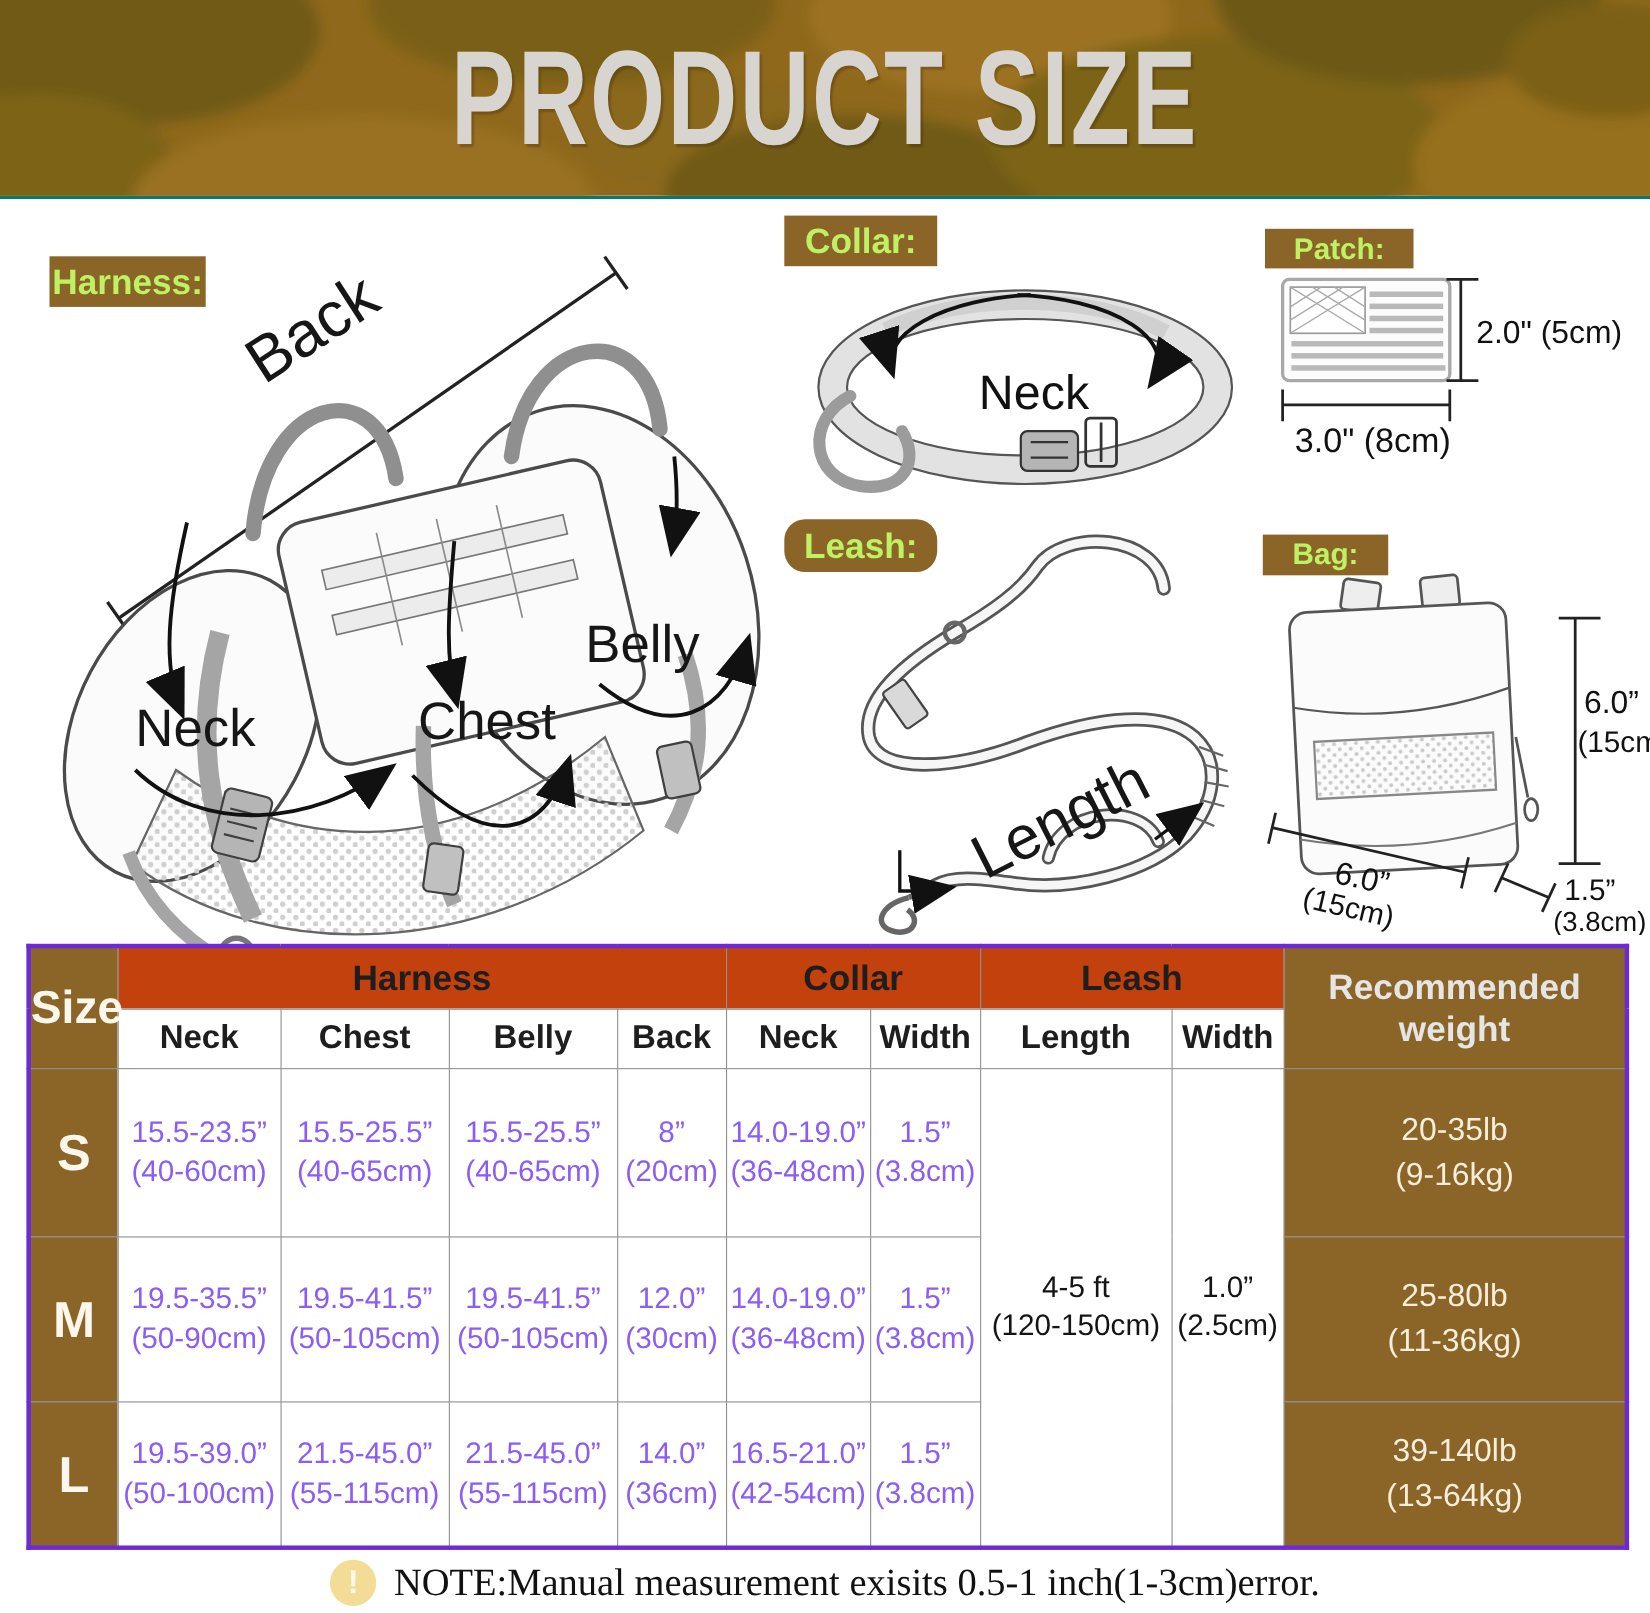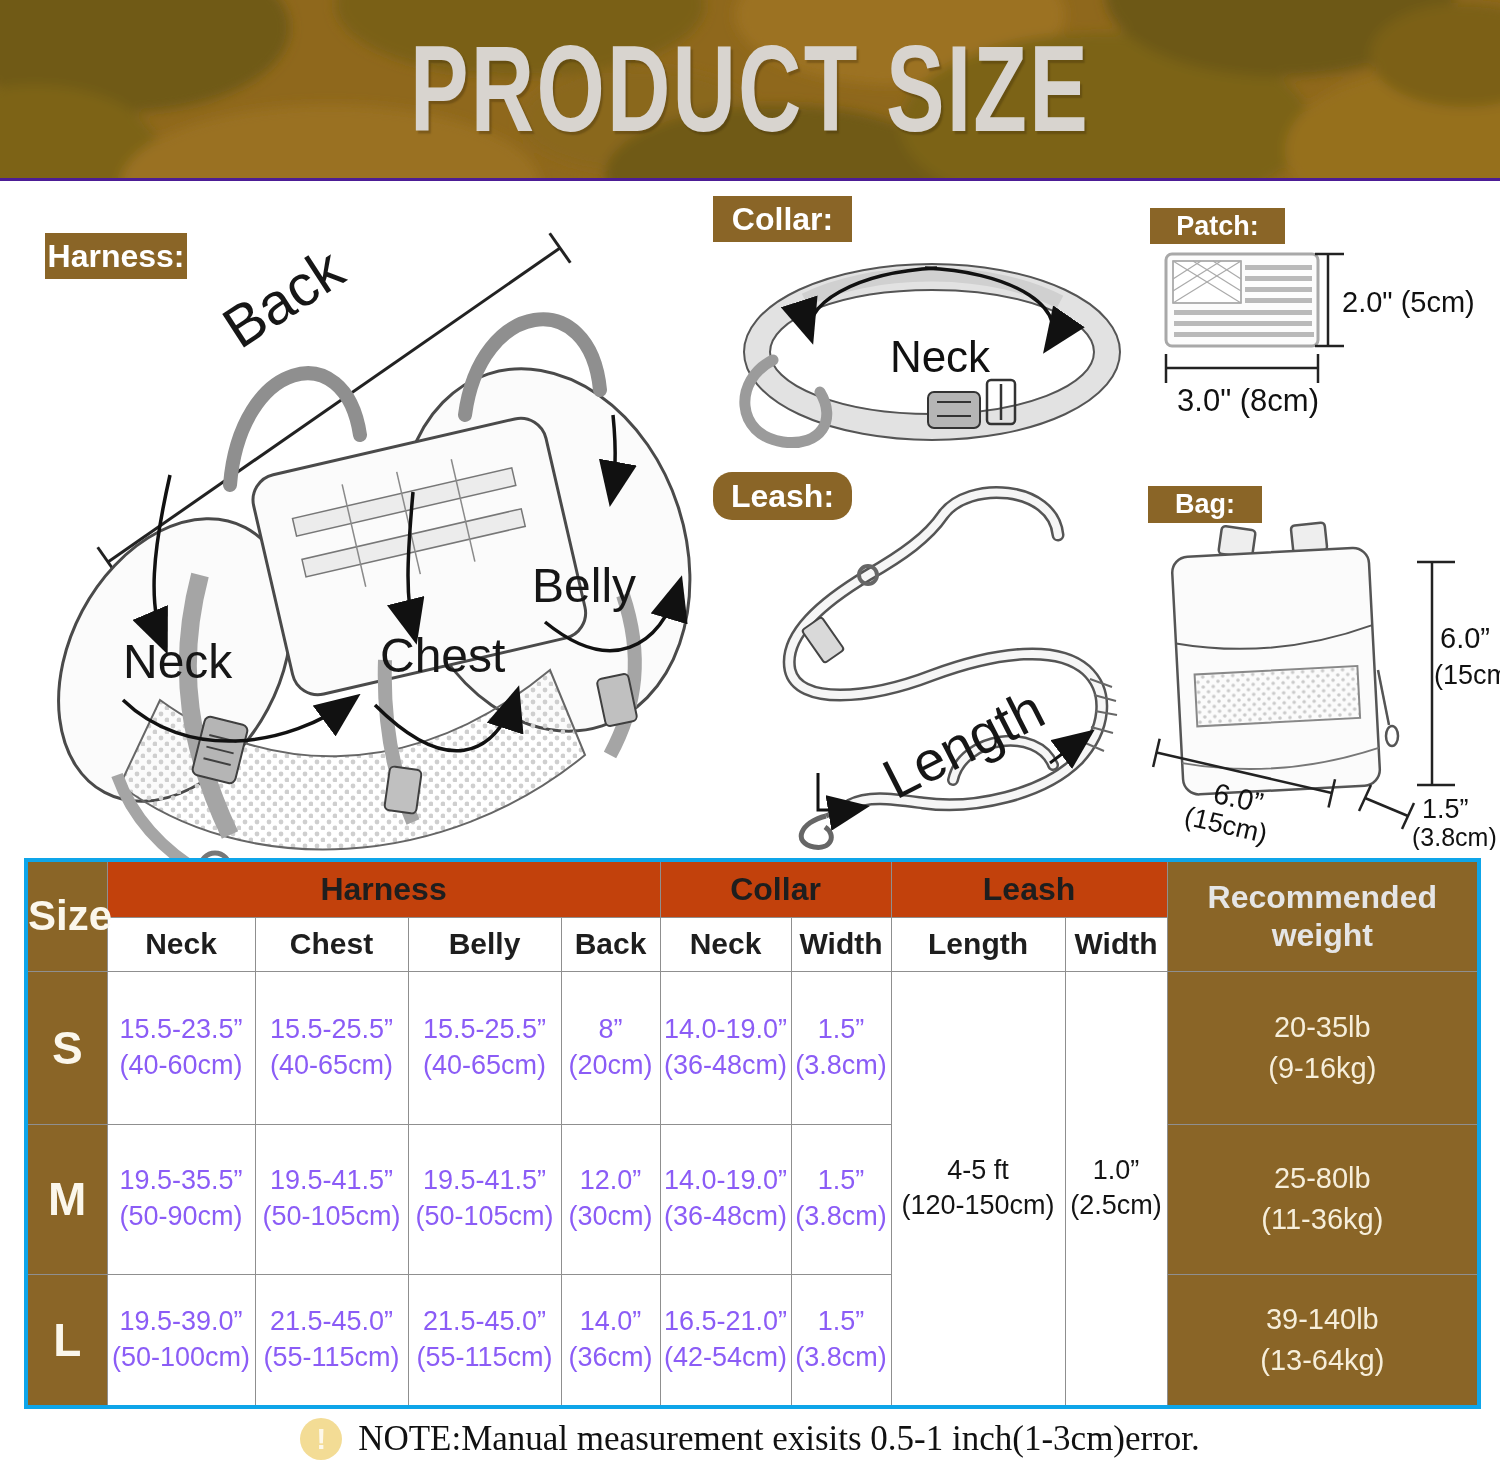--- a/index.html
+++ b/index.html
@@ -3,48 +3,48 @@
 <meta charset="utf-8">
 <style>
   html,body{margin:0;padding:0;}
   body{
     width:1500px;height:1466px;position:relative;background:#ffffff;
     font-family:"Liberation Sans",sans-serif;overflow:hidden;
   }
   .abs{position:absolute;}
 
   
-  .camo-header{position:absolute;left:0;top:0;width:1500px;height:178px;overflow:hidden;border-bottom:3px solid #4c1d95;}
+  .camo-header{position:absolute;left:0;top:0;width:1500px;height:178px;overflow:hidden;border-bottom:3px solid #0f766e;}
   .camo-header svg{display:block;}
   .page-title{
     position:absolute;left:0;top:0;width:1500px;height:178px;
     display:flex;align-items:center;justify-content:center;
     font-size:122px;font-weight:800;letter-spacing:3px;color:#d8d4cf;
     transform:scaleX(0.72);
     text-shadow:3px 3px 2px rgba(45,33,6,0.28);
     white-space:nowrap;
   }
 
   
   .chip{
-    position:absolute;background:#8a6527;color:#ffffff;font-weight:700;
+    position:absolute;background:#8a6527;color:#bef264;font-weight:700;
     display:flex;align-items:center;justify-content:center;white-space:nowrap;
   }
   #chip-harness{left:45px;top:233px;width:142px;height:46px;font-size:32px;}
   #chip-collar{left:713px;top:196px;width:139px;height:46px;font-size:32px;}
   #chip-patch{left:1150px;top:208px;width:135px;height:36px;font-size:27px;}
   #chip-leash{left:713px;top:472px;width:139px;height:48px;font-size:32px;border-radius:19px;}
   #chip-bag{left:1148px;top:486px;width:114px;height:37px;font-size:27px;}
 
   svg text{font-family:"Liberation Sans",sans-serif;}
 
   
   table.size-table{
     position:absolute;left:24px;top:858px;width:1453px;
-    border-collapse:collapse;table-layout:fixed;border:4px solid #0ea5e9;
+    border-collapse:collapse;table-layout:fixed;border:4px solid #6d28d9;
   }
   .size-table th,.size-table td{
     border:1px solid #8f8f8f;text-align:center;vertical-align:middle;padding:0;
   }
   .gh{font-size:32px;font-weight:700;color:#1e1e1e;background:#c2410c;}
   .sh{font-size:30px;font-weight:700;color:#1e1e1e;background:#fff;}
   .brown{background:#8a6527;border-color:#6e521f;}
   .size-head{color:#fbf7ec;font-size:42px;font-weight:700;}
   .rec-head{color:#e5e5e5;font-size:32px;font-weight:700;padding:0 16px;line-height:1.2;}
   .size-letter{color:#fbf7ec;font-size:46px;font-weight:700;}

